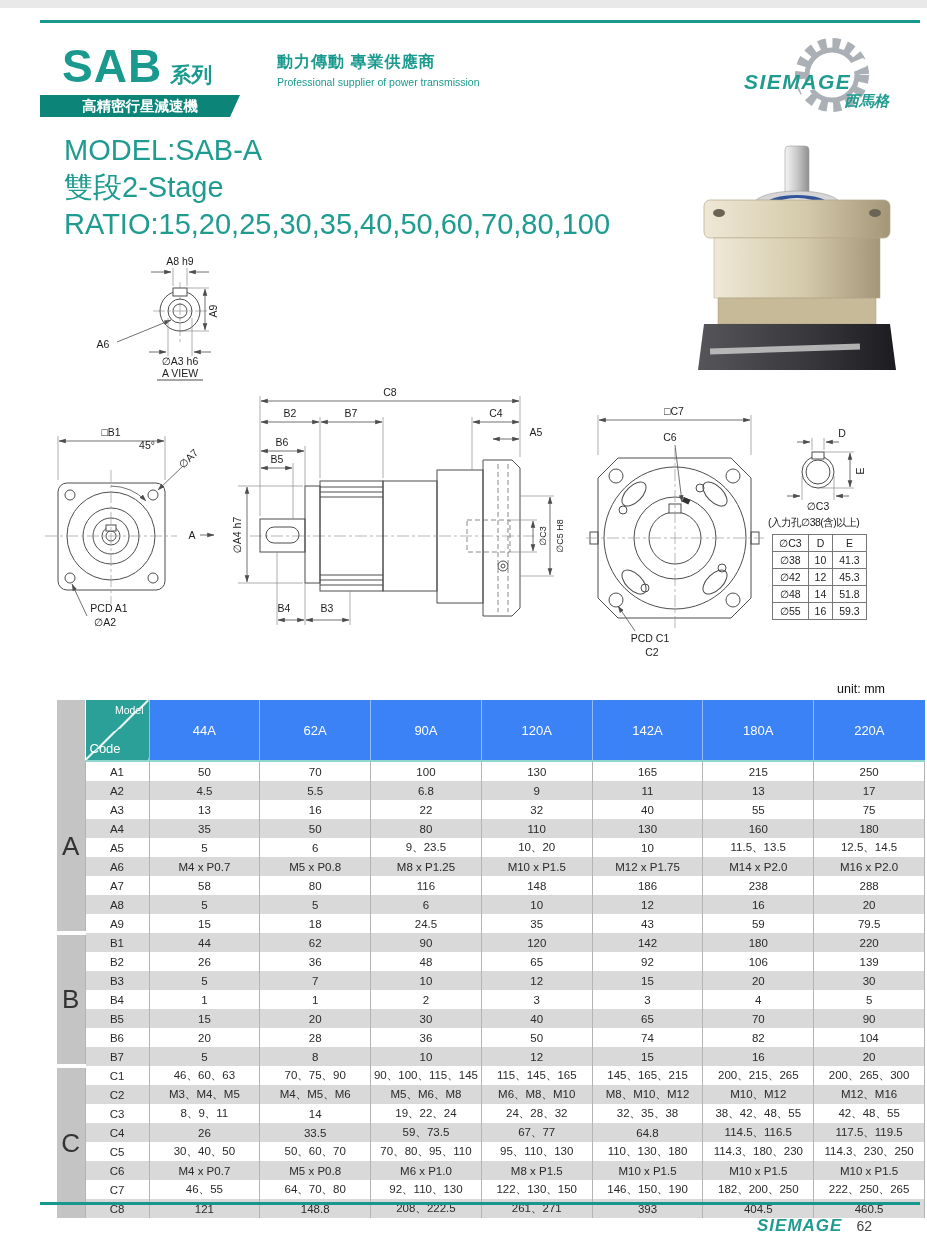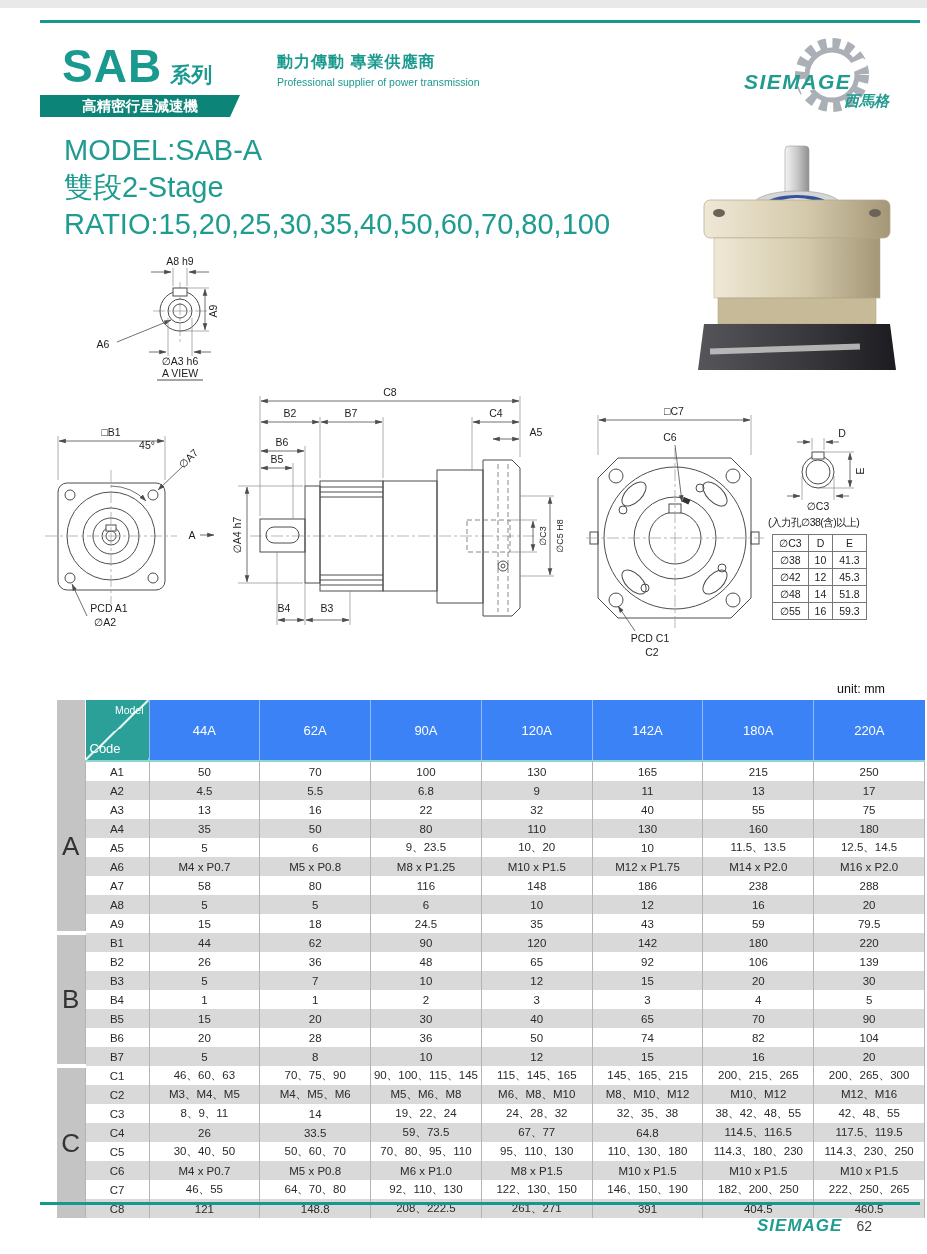--- a/index.html
+++ b/index.html
@@ -622,21 +622,21 @@
           <td>146、150、190</td>
           <td>182、200、250</td>
           <td>222、250、265</td>
         </tr>
         <tr class="alt">
           <td>C8</td>
           <td>121</td>
           <td>148.8</td>
           <td>208、222.5</td>
           <td>261、271</td>
-          <td>391</td>
+          <td>393</td>
           <td>404.5</td>
           <td>460.5</td>
         </tr>
       </tbody>
   </table>
 
   <div class="footer-rule"></div>
   <div class="footer">
     <span class="brand">SIEMAGE</span>
     <span class="pageno">62</span>

